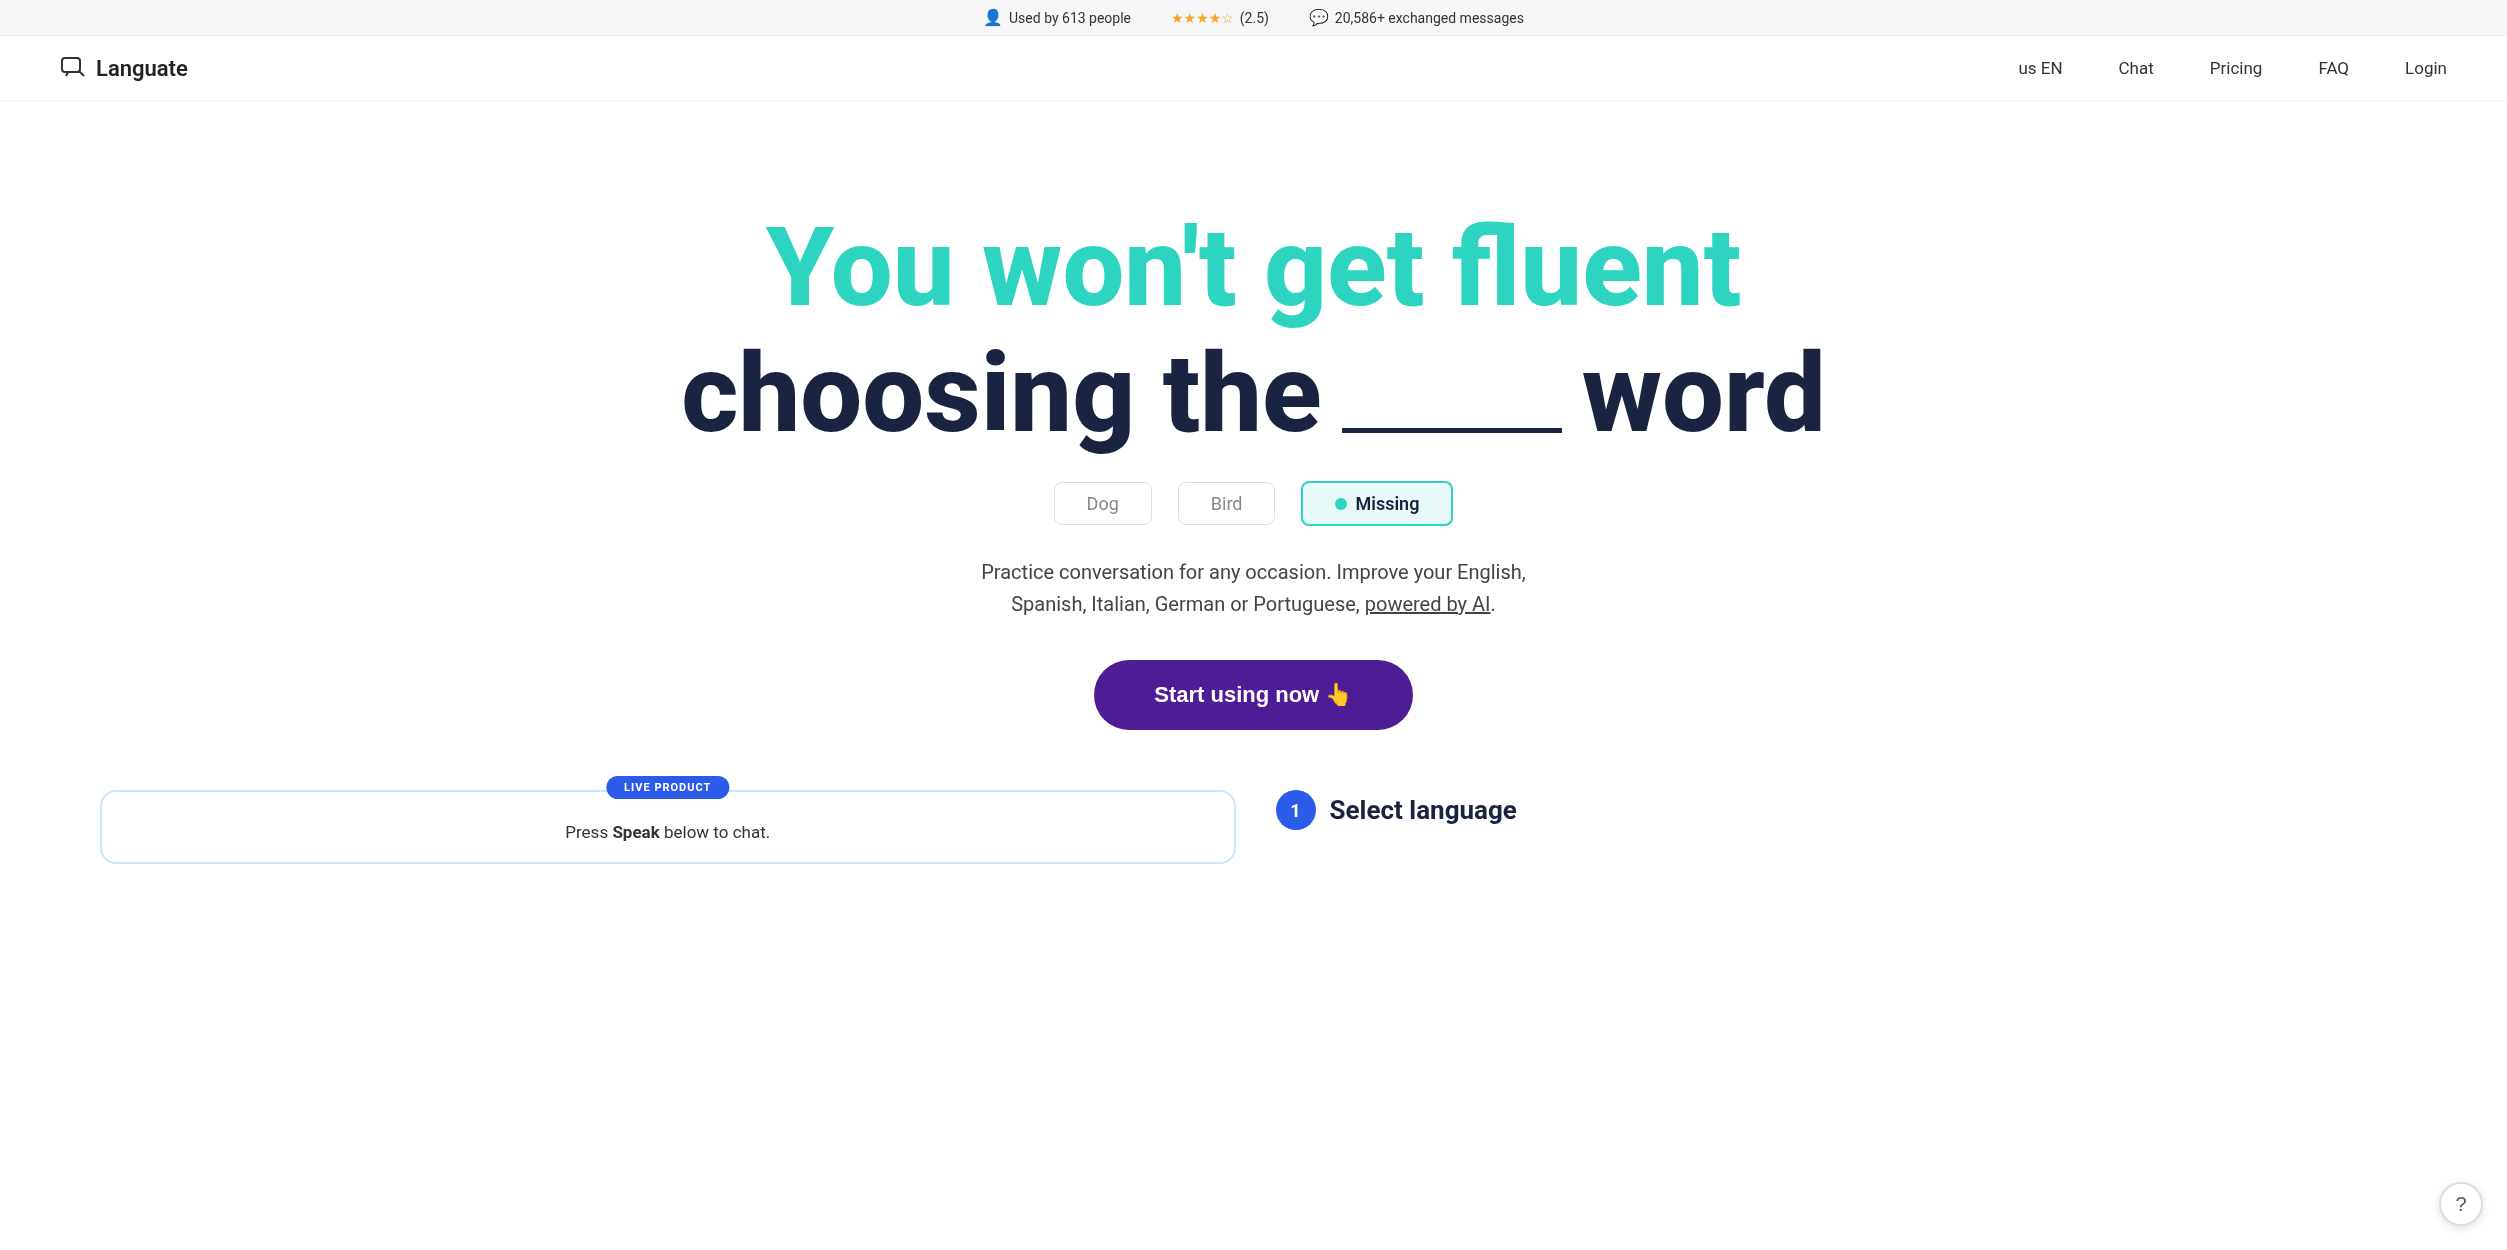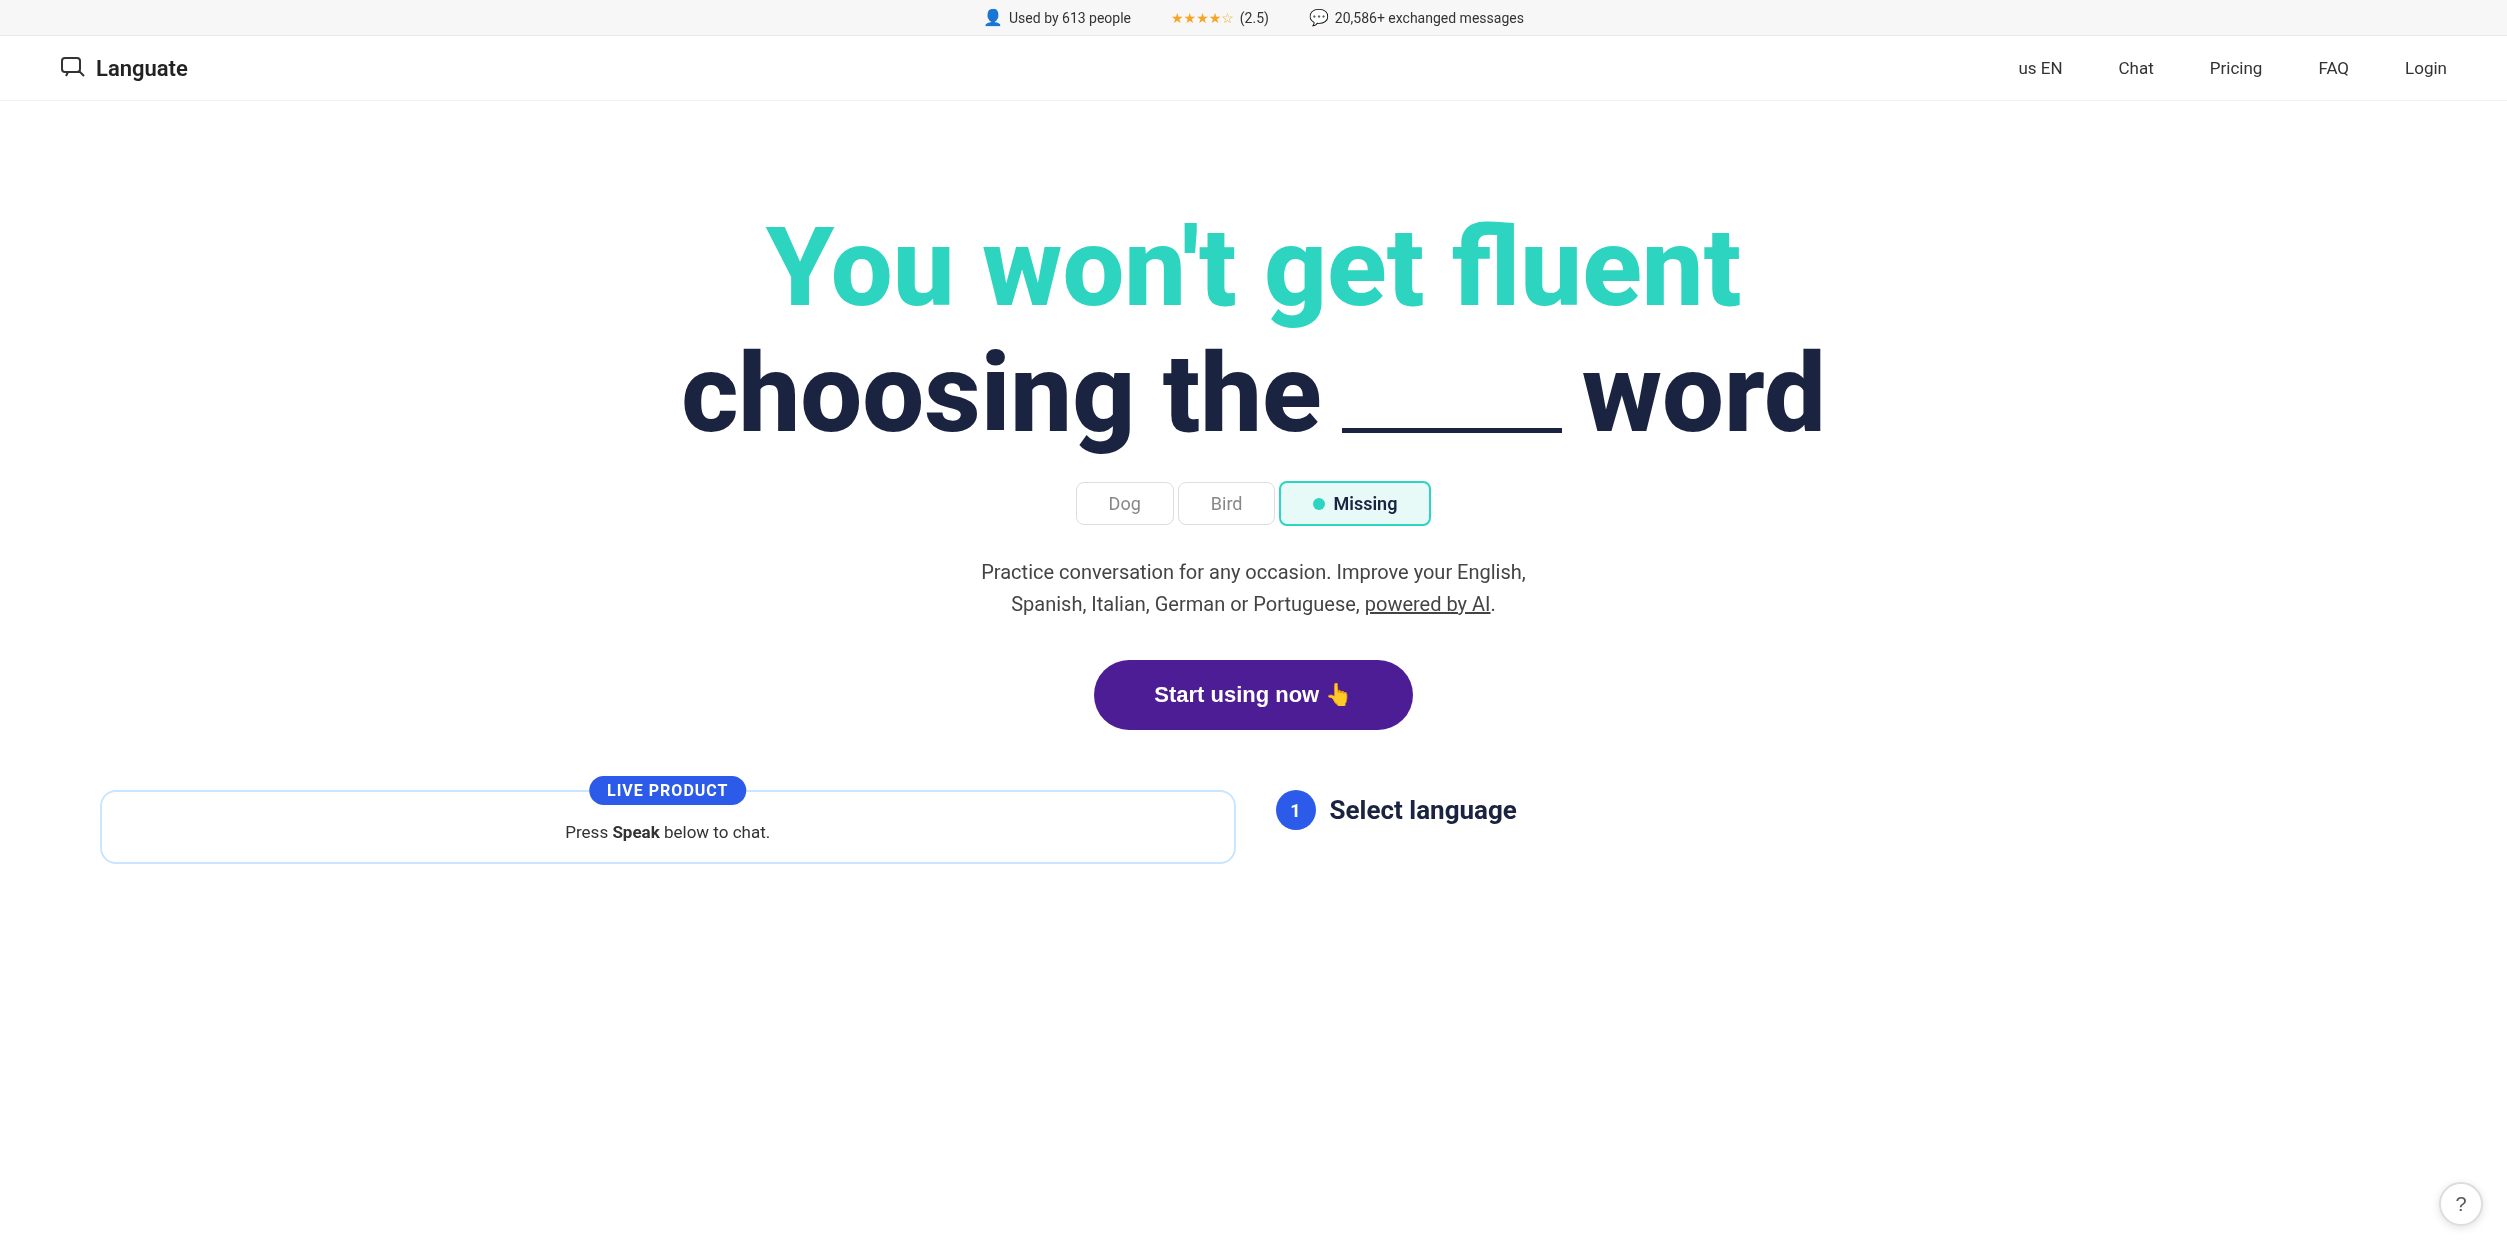--- a/index.html
+++ b/index.html
@@ -109,21 +109,21 @@
       width: 220px;
       border-bottom: 5px solid #1a2340;
       margin-bottom: 18px;
     }
 
     
     .choice-row {
       display: flex;
       align-items: center;
       justify-content: center;
-      gap: 4px;
+      gap: 26px;
       margin: 30px 0;
     }
 
     .choice-option {
       padding: 10px 32px;
       border: 1px solid #ddd;
       border-radius: 8px;
       font-size: 18px;
       color: #888;
       background: #fff;
@@ -196,21 +196,21 @@
       background: #fff;
     }
 
     .live-product-badge {
       position: absolute;
       top: -16px;
       left: 50%;
       transform: translateX(-50%);
       background: #2b5be8;
       color: #fff;
-      font-size: 16px;
+      font-size: 11px;
       font-weight: 700;
       padding: 5px 18px;
       border-radius: 20px;
       letter-spacing: 1px;
       text-transform: uppercase;
     }
 
     .live-product-content {
       padding: 30px 24px 20px;
       font-size: 17px;

